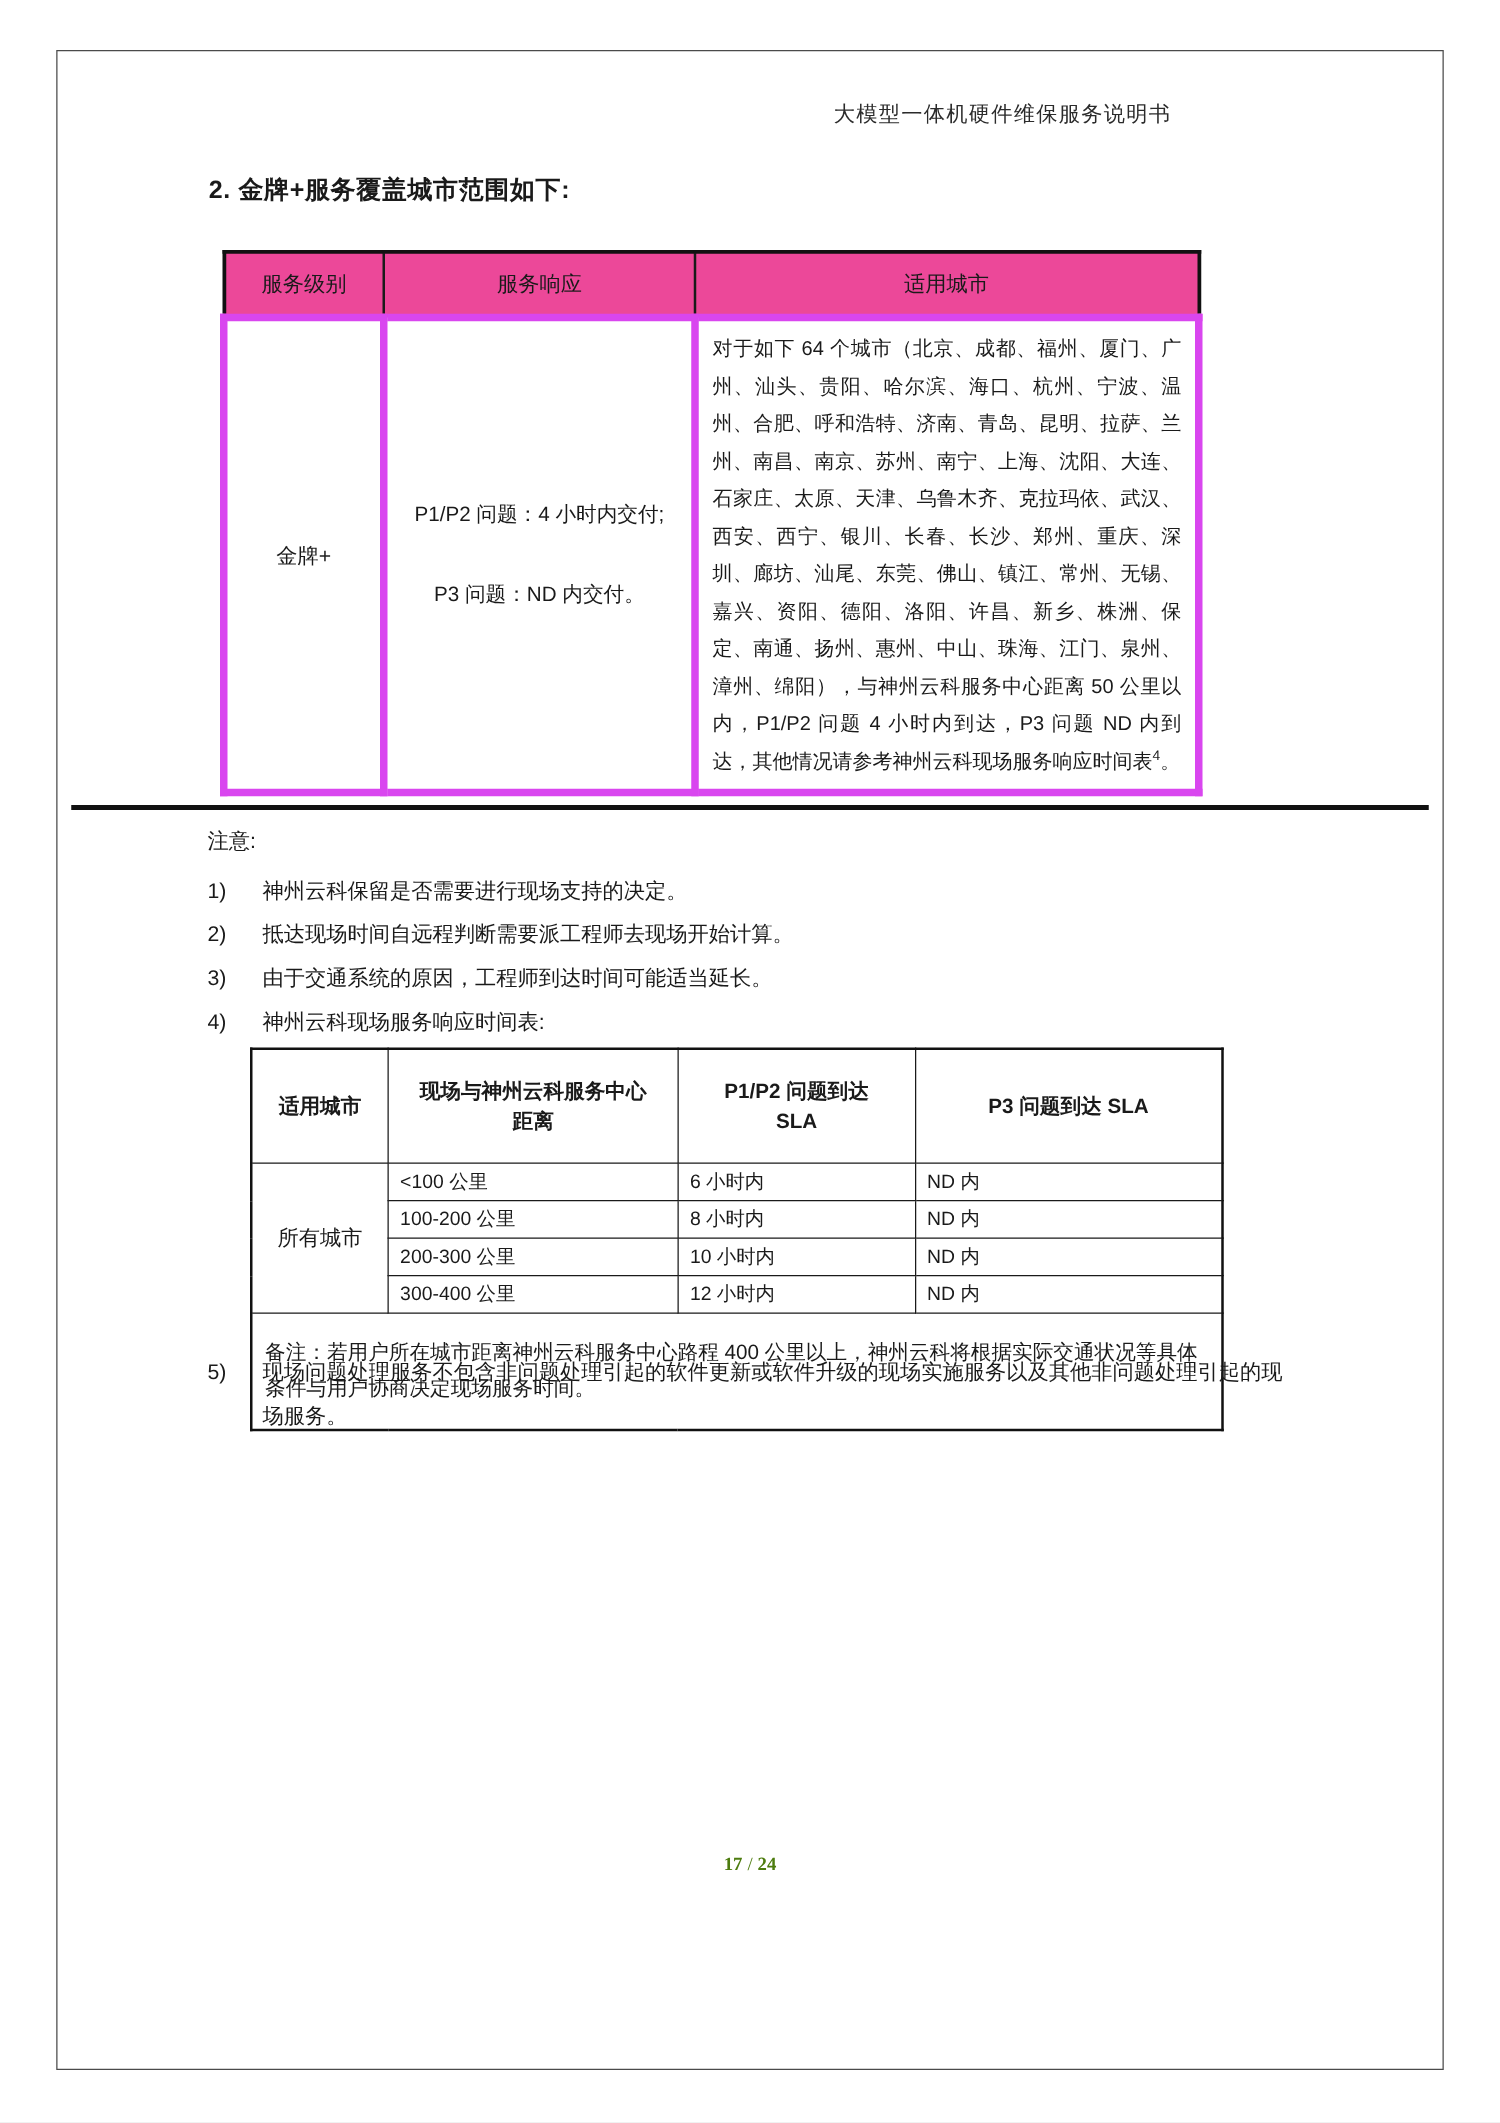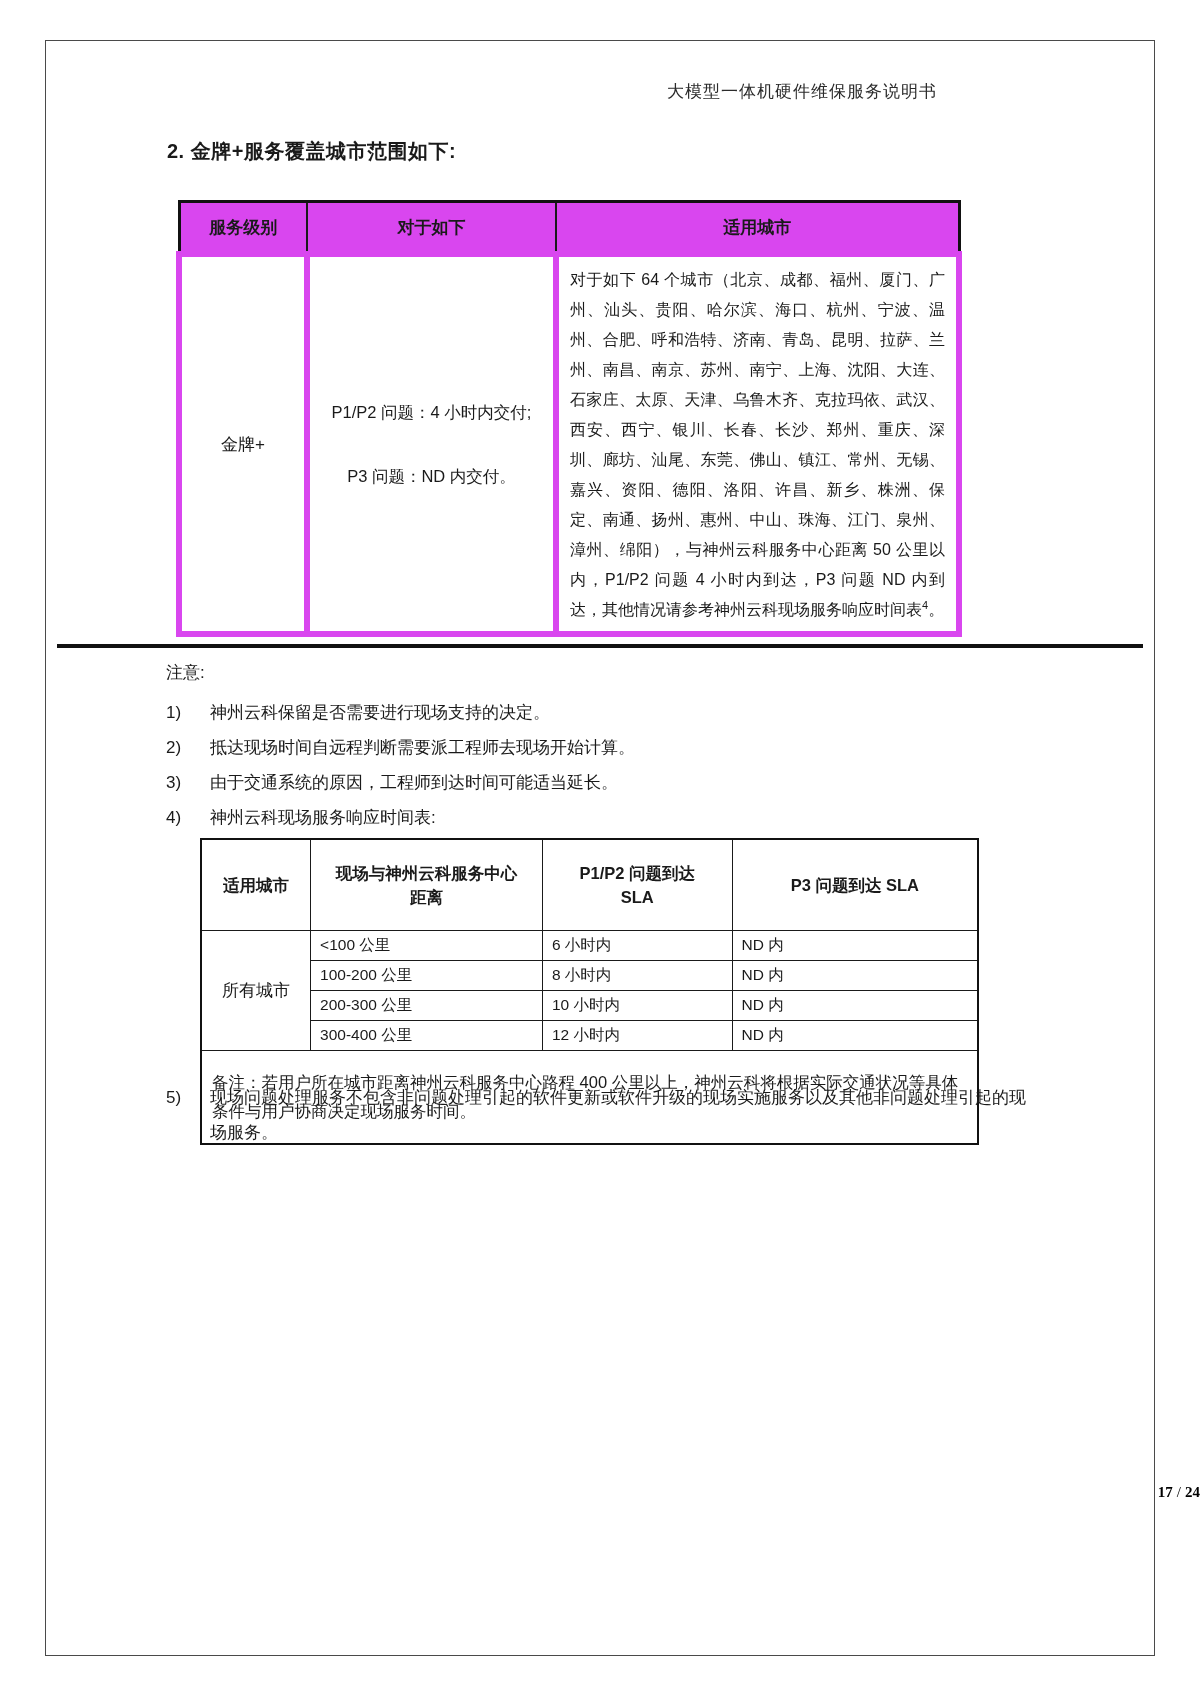--- a/index.html
+++ b/index.html
@@ -21,22 +21,22 @@
   .heading {
     position:absolute; left:167px; top:138px;
     font-size:20px; font-weight:700; letter-spacing:0.5px;
   }
   
   .t1 {
     position:absolute; left:176px; top:200px; width:786px;
     border-collapse:collapse; border:3px solid #111111;
   }
   .t1 th {
-    border:2px solid #1a1a1a; background:#d946ef;
-    font-size:17px; font-weight:700; height:46px; text-align:center;
+    border:2px solid #1a1a1a; background:#ec4899;
+    font-size:17px; font-weight:400; height:46px; text-align:center;
   }
   .t1 td { border:6px solid #d946ef; font-size:16px; vertical-align:middle; }
   .t1 .c-level { width:120px; text-align:center; font-size:17px; }
   .t1 .c-resp  { width:241px; text-align:center; }
   .resp-inner  { width:204px; margin:0 auto; line-height:30px; font-size:16.5px; }
   .resp-gap    { height:34px; }
   .t1 .c-cities {
     text-align:justify; padding:8px 11px 6px 11px; line-height:30px;
     font-size:16px;
   }
@@ -60,22 +60,22 @@
   .t2 th { font-size:16.5px; font-weight:700; text-align:center; padding:5px 4px; line-height:24px; }
   .t2 .hw2 { width:196px; margin:16px auto; }
   .t2 .hw3 { width:124px; margin:0 auto; }
   .t2 td { font-size:15.5px; padding:2px 9px; height:25px; vertical-align:middle; }
   .t2 .c-scope { text-align:center; font-size:17px; }
   .t2 col.c1 { width:110px; } .t2 col.c2 { width:232px; }
   .t2 col.c3 { width:190px; } .t2 col.c4 { width:247px; }
   .t2 .remark-cell { font-size:16.5px; line-height:29px; padding:17px 10px; height:auto; }
   
   .footer {
-    position:absolute; top:1484px; left:0; width:1200px; text-align:right;
-    font-family:"Liberation Serif","DejaVu Serif",serif; font-size:15px; color:#000000;
+    position:absolute; top:1484px; left:0; width:1200px; text-align:center;
+    font-family:"Liberation Serif","DejaVu Serif",serif; font-size:15px; color:#4d7c0f;
   }
   .footer .num { font-weight:700; }
   .footer .sep { padding:0 4px; }
 </style>
 </head>
 <body>
 
 <div class="page">
   <div class="frame"></div>
 
@@ -85,21 +85,21 @@
 
   <table class="t1">
     <colgroup>
         <col style="width:120px">
         <col style="width:241px">
         <col>
       </colgroup>
     <thead>
       <tr>
         <th>服务级别</th>
-        <th>对于如下</th>
+        <th>服务响应</th>
         <th>适用城市</th>
       </tr>
     </thead>
     <tbody>
       <tr>
         <td class="c-level">金牌+</td>
         <td class="c-resp">
           <div class="resp-inner">
             <div>P1/P2 问题：4 小时内交付;</div>
             <div class="resp-gap"></div>

